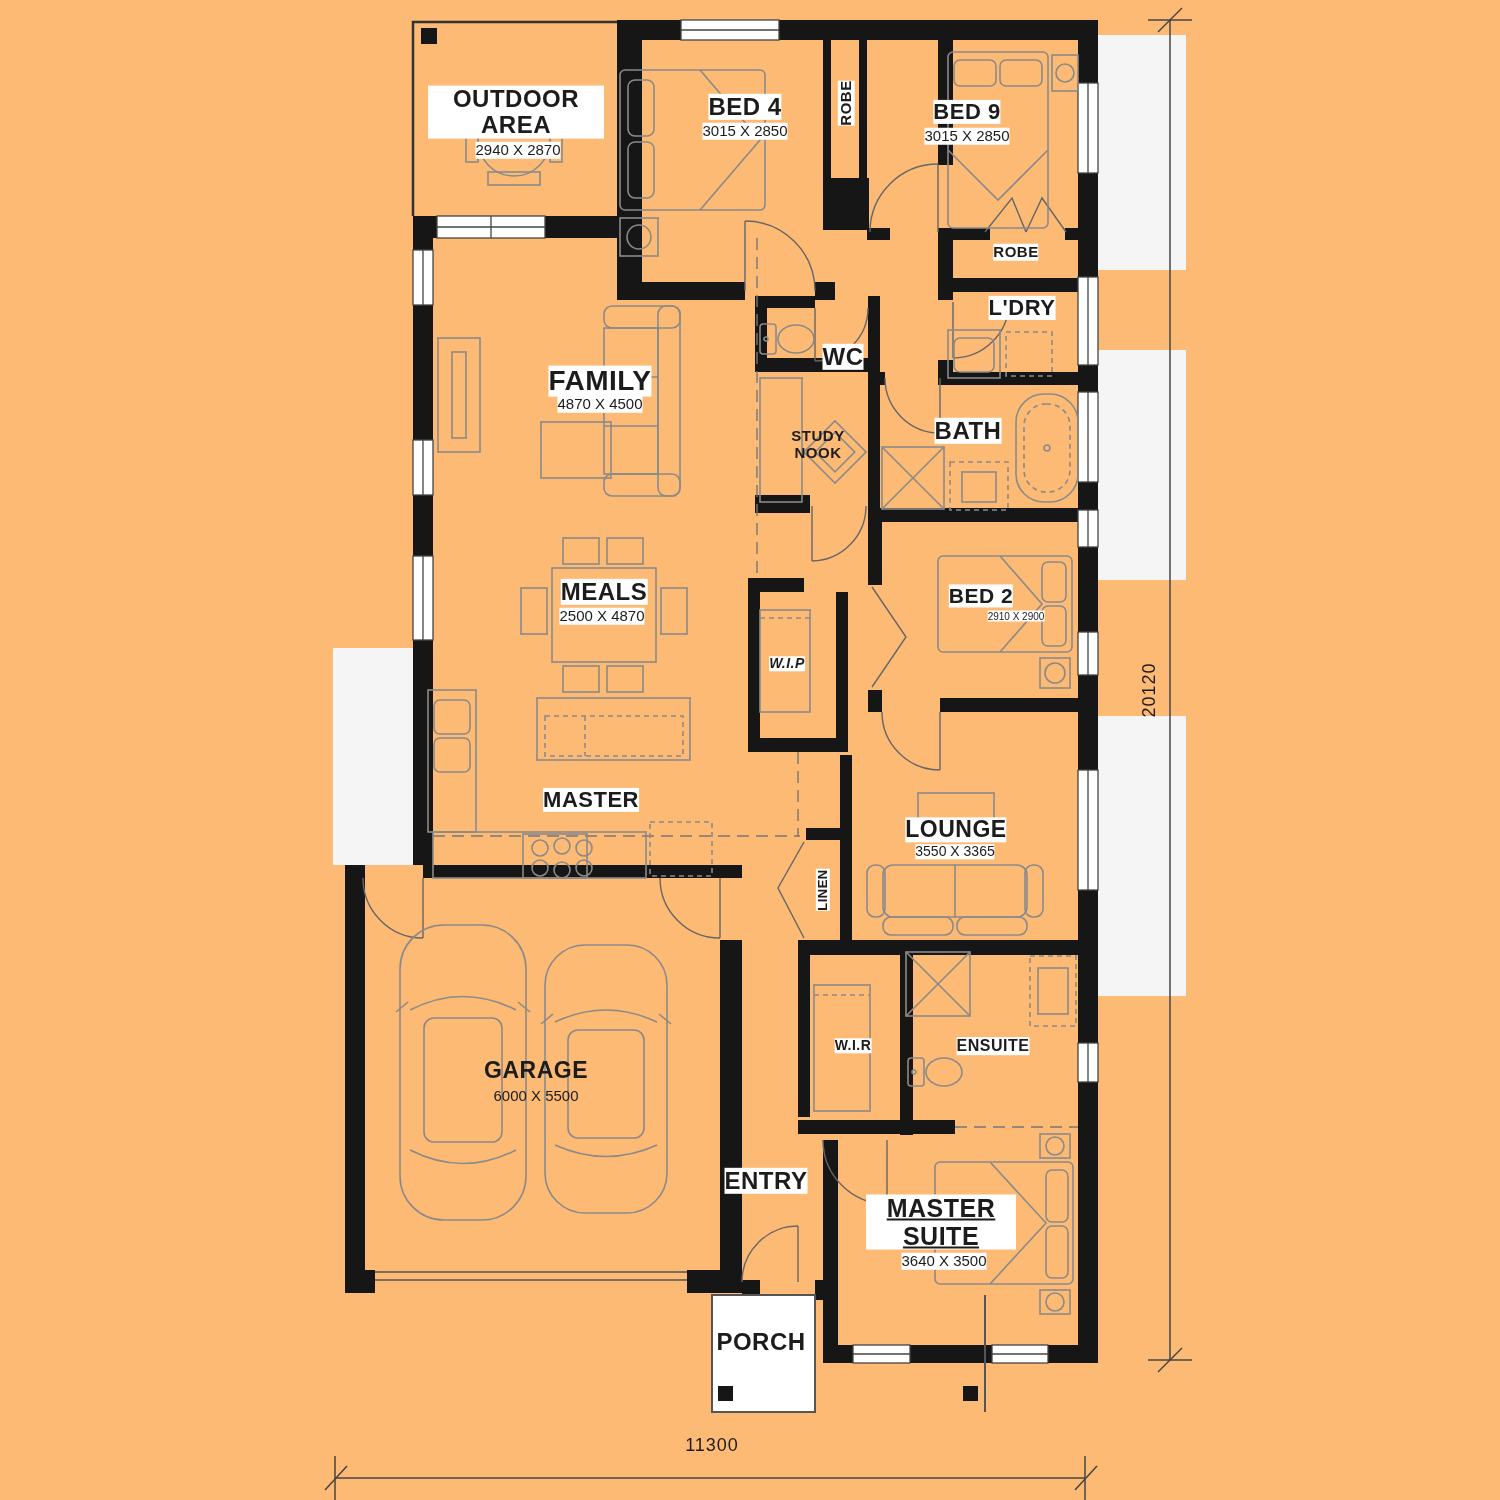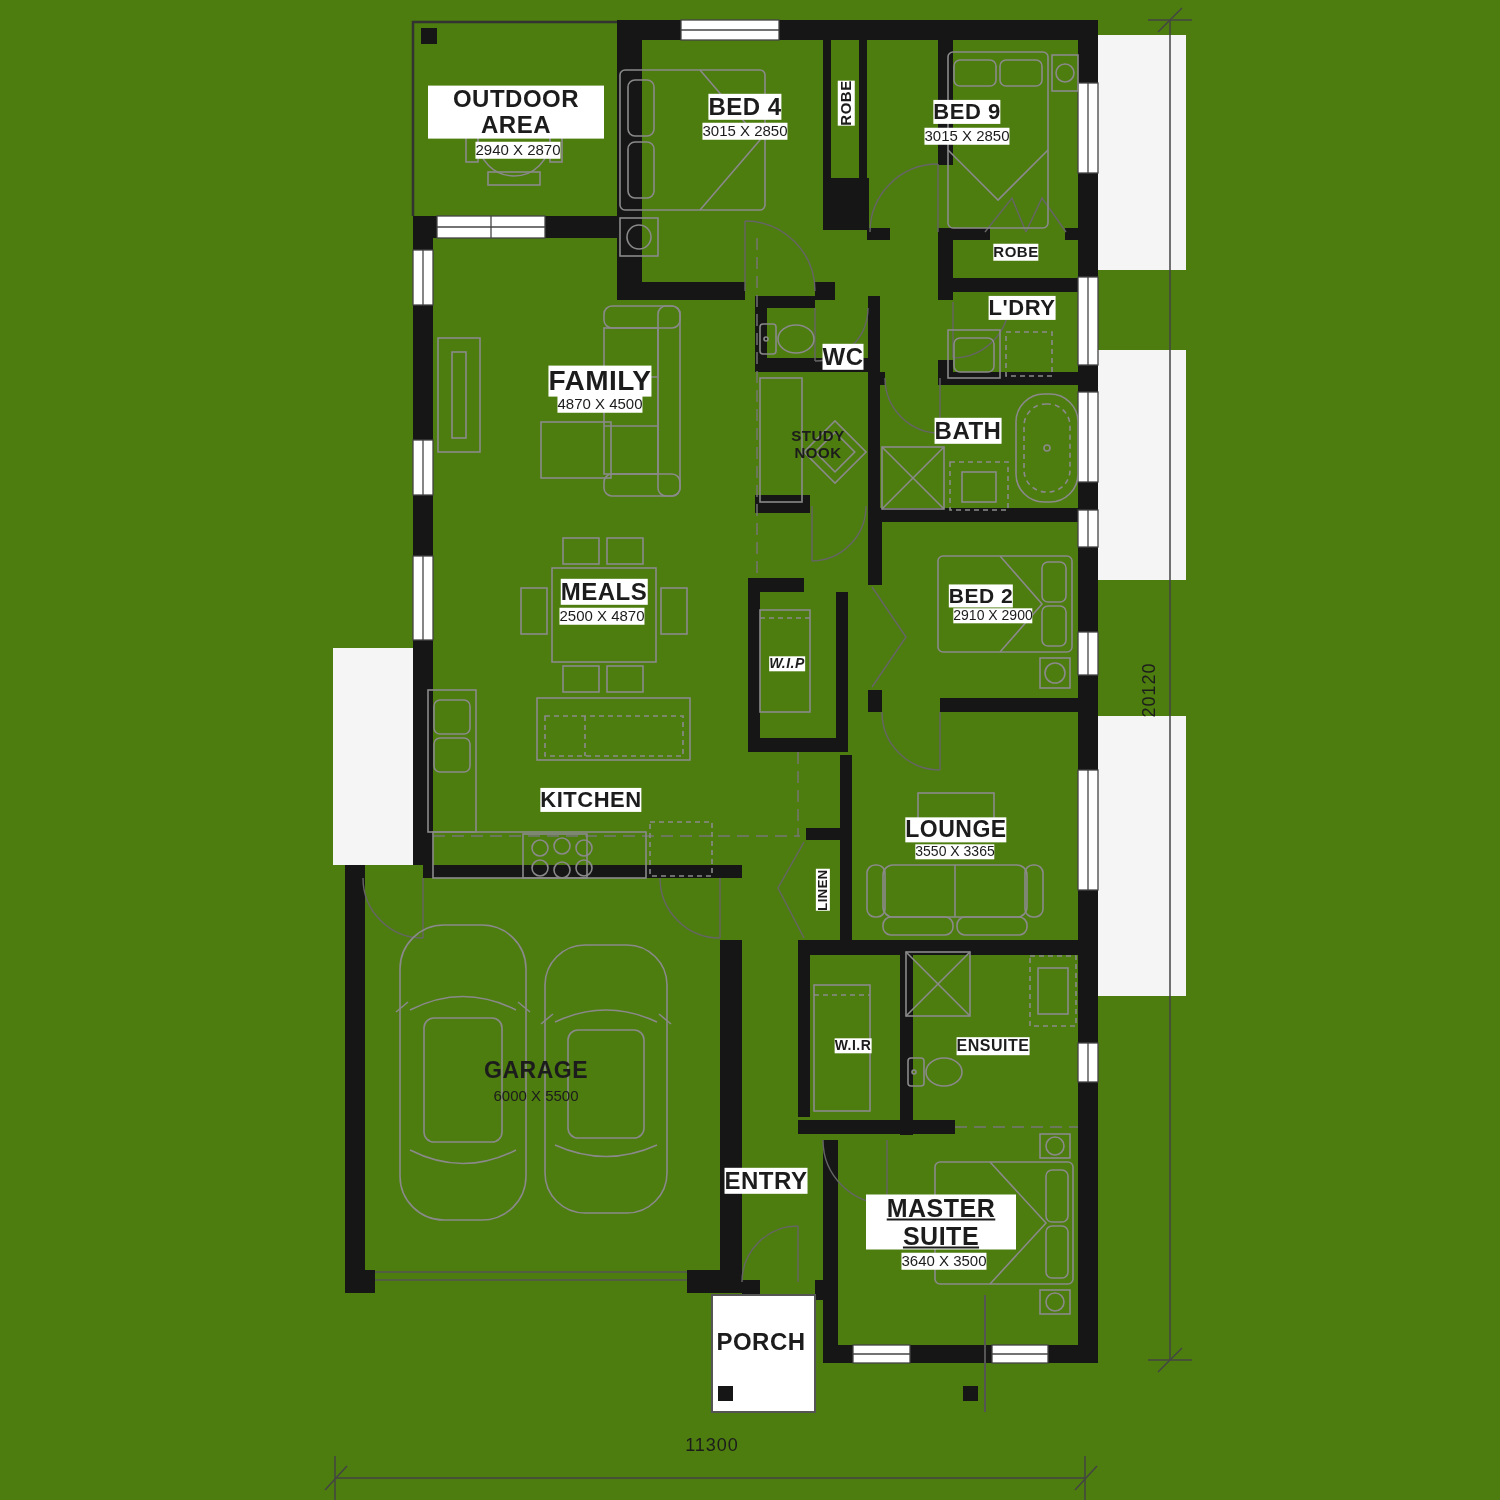--- a/index.html
+++ b/index.html
@@ -1,16 +1,16 @@
 <!DOCTYPE html>
 <html><head>
 <meta charset="utf-8">
 <style>
   html,body{margin:0;padding:0;background:#fff;}
-  #canvas{position:relative;width:1500px;height:1500px;background:#4d7c0f;overflow:hidden;
+  #canvas{position:relative;width:1500px;height:1500px;background:#fdba74;overflow:hidden;
           font-family:"Liberation Sans", sans-serif;}
   #plan-svg{position:absolute;left:0;top:0;}
   .lbl{position:absolute;transform:translate(-50%,-50%);font-weight:700;color:#1c1c1c;
        white-space:nowrap;text-align:center;letter-spacing:.5px;line-height:1.1;background:#fff;}
   .dims{font-weight:400;font-size:15px;letter-spacing:0;}
   .wrap{white-space:normal;}
   .vert{transform:translate(-50%,-50%) rotate(-90deg);}
   .dimnum{font-weight:400;font-size:18px;background:transparent;letter-spacing:1px;}
 </style>
 </head>
@@ -425,24 +425,24 @@
   <div class="lbl" style="left:600px;top:381px;font-size:28px;">FAMILY</div>
   <div class="lbl dims" style="left:600px;top:404px;">4870 X 4500</div>
 
   <div class="lbl wrap" style="left:818px;top:444px;width:86px;font-size:15px;background:transparent;">STUDY NOOK</div>
   <div class="lbl" style="left:968px;top:431px;font-size:24px;">BATH</div>
 
   <div class="lbl" style="left:604px;top:592px;font-size:24px;">MEALS</div>
   <div class="lbl dims" style="left:602px;top:616px;">2500 X 4870</div>
 
   <div class="lbl" style="left:981px;top:596px;font-size:21px;">BED 2</div>
-  <div class="lbl dims" style="left:993px;top:616px;font-size:14px;">2910 X 2900</div>
+  <div class="lbl dims" style="left:1016px;top:616px;font-size:10px;">2910 X 2900</div>
 
   <div class="lbl" style="left:787px;top:664px;font-size:14px;font-style:italic;">W.I.P</div>
-  <div class="lbl" style="left:591px;top:800px;font-size:22px;">KITCHEN</div>
+  <div class="lbl" style="left:591px;top:800px;font-size:22px;">MASTER</div>
 
   <div class="lbl" style="left:956px;top:830px;font-size:23px;">LOUNGE</div>
   <div class="lbl dims" style="left:955px;top:852px;font-size:14px;">3550 X 3365</div>
 
   <div class="lbl vert" style="left:823px;top:890px;font-size:13px;">LINEN</div>
 
   <div class="lbl" style="left:536px;top:1071px;font-size:23px;background:transparent;">GARAGE</div>
   <div class="lbl dims" style="left:536px;top:1096px;background:transparent;text-align:right;">6000 X 5500</div>
 
   <div class="lbl" style="left:853px;top:1046px;font-size:14px;">W.I.R</div>

